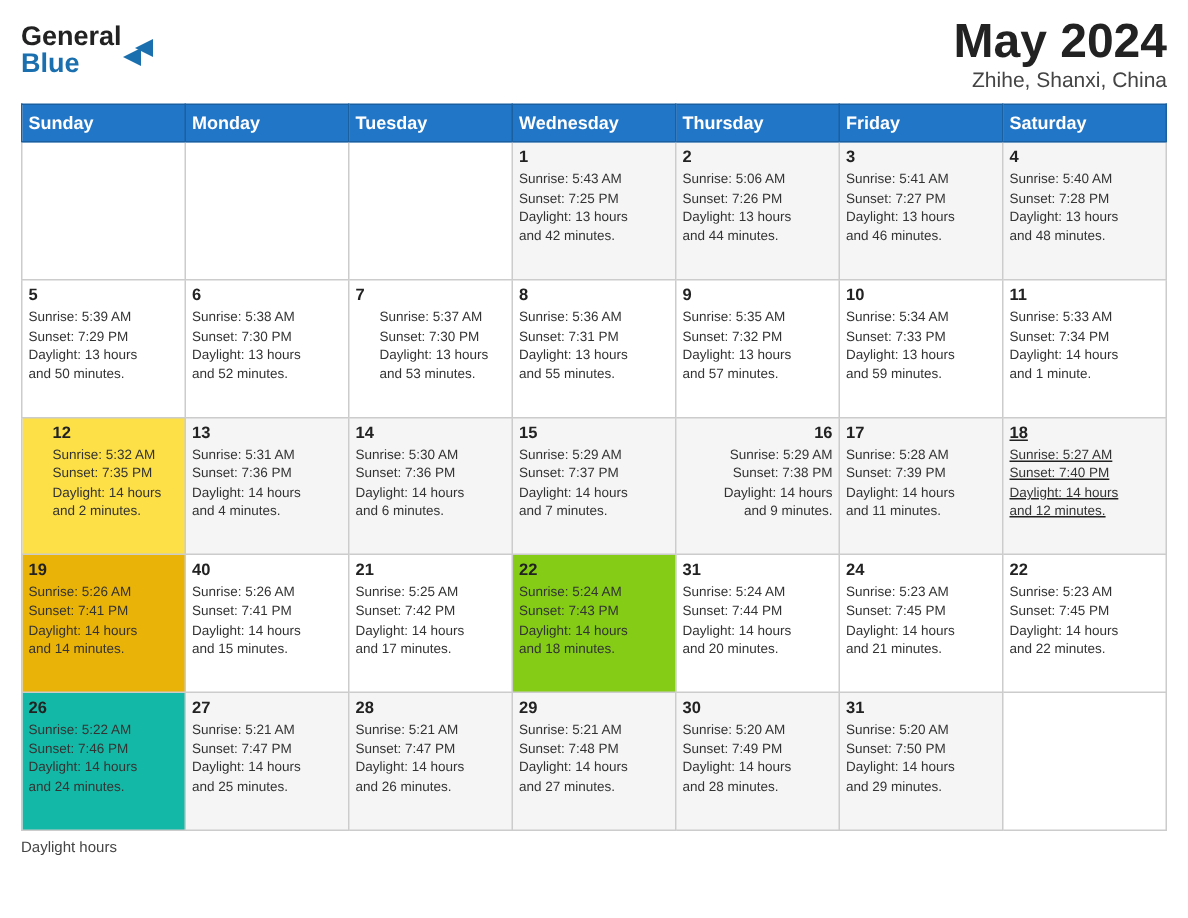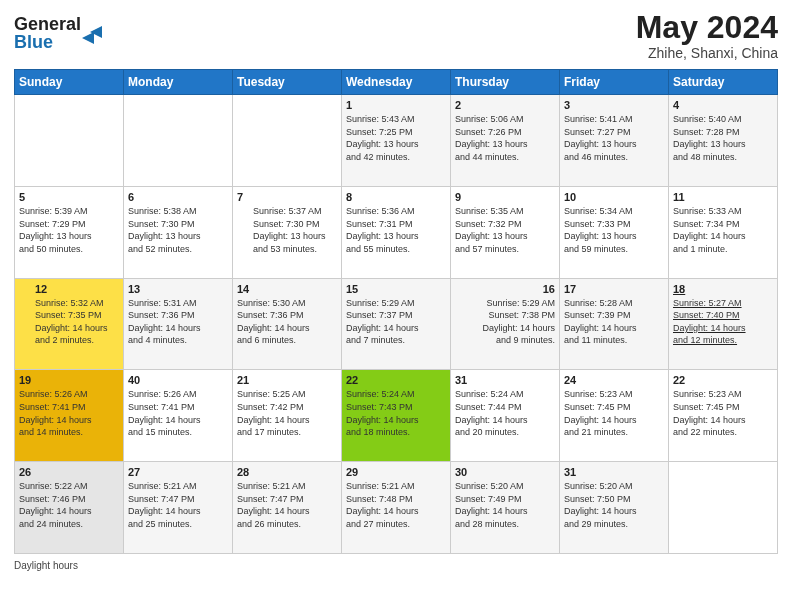--- a/index.html
+++ b/index.html
@@ -316,21 +316,21 @@
           </td>
           <td style="background: rgb(255, 255, 255);">
             <span class="day-num">22</span>
             <div class="day-info" style="white-space: pre-line;">Sunrise: 5:23 AM
 Sunset: 7:45 PM
 Daylight: 14 hours
 and 22 minutes.</div>
           </td>
         </tr>
         <tr>
-          <td style="background: #e5e5e5;">
+          <td style="background: #14b8a6;">
             <span class="day-num">26</span>
             <div class="day-info" style="white-space: pre-line;">Sunrise: 5:22 AM
 Sunset: 7:46 PM
 Daylight: 14 hours
 and 24 minutes.</div>
           </td>
           <td style="background: rgb(245, 245, 245);">
             <span class="day-num">27</span>
             <div class="day-info" style="white-space: pre-line;">Sunrise: 5:21 AM
 Sunset: 7:47 PM

